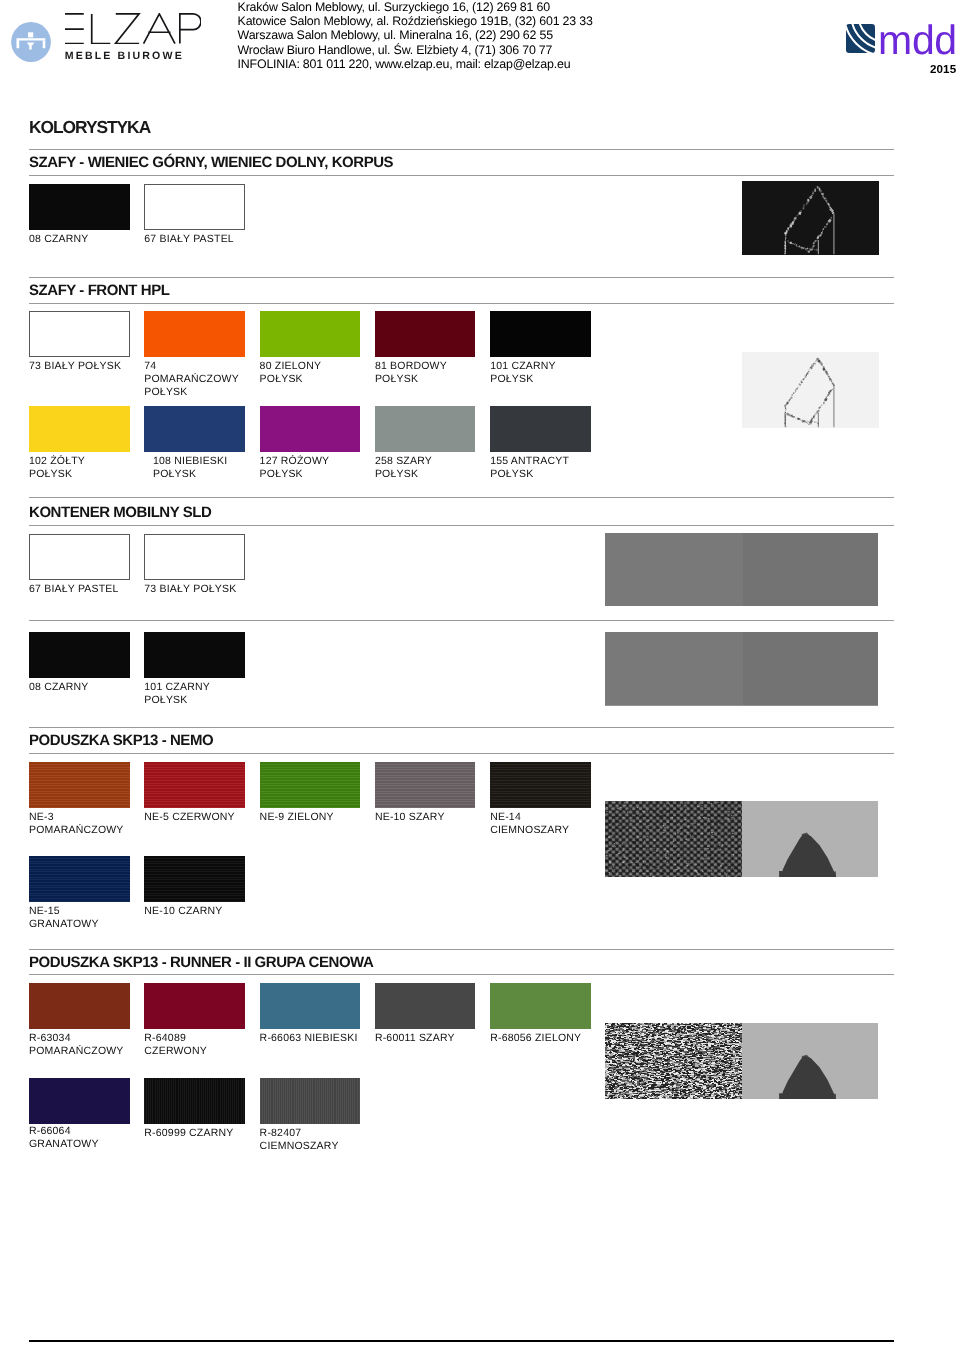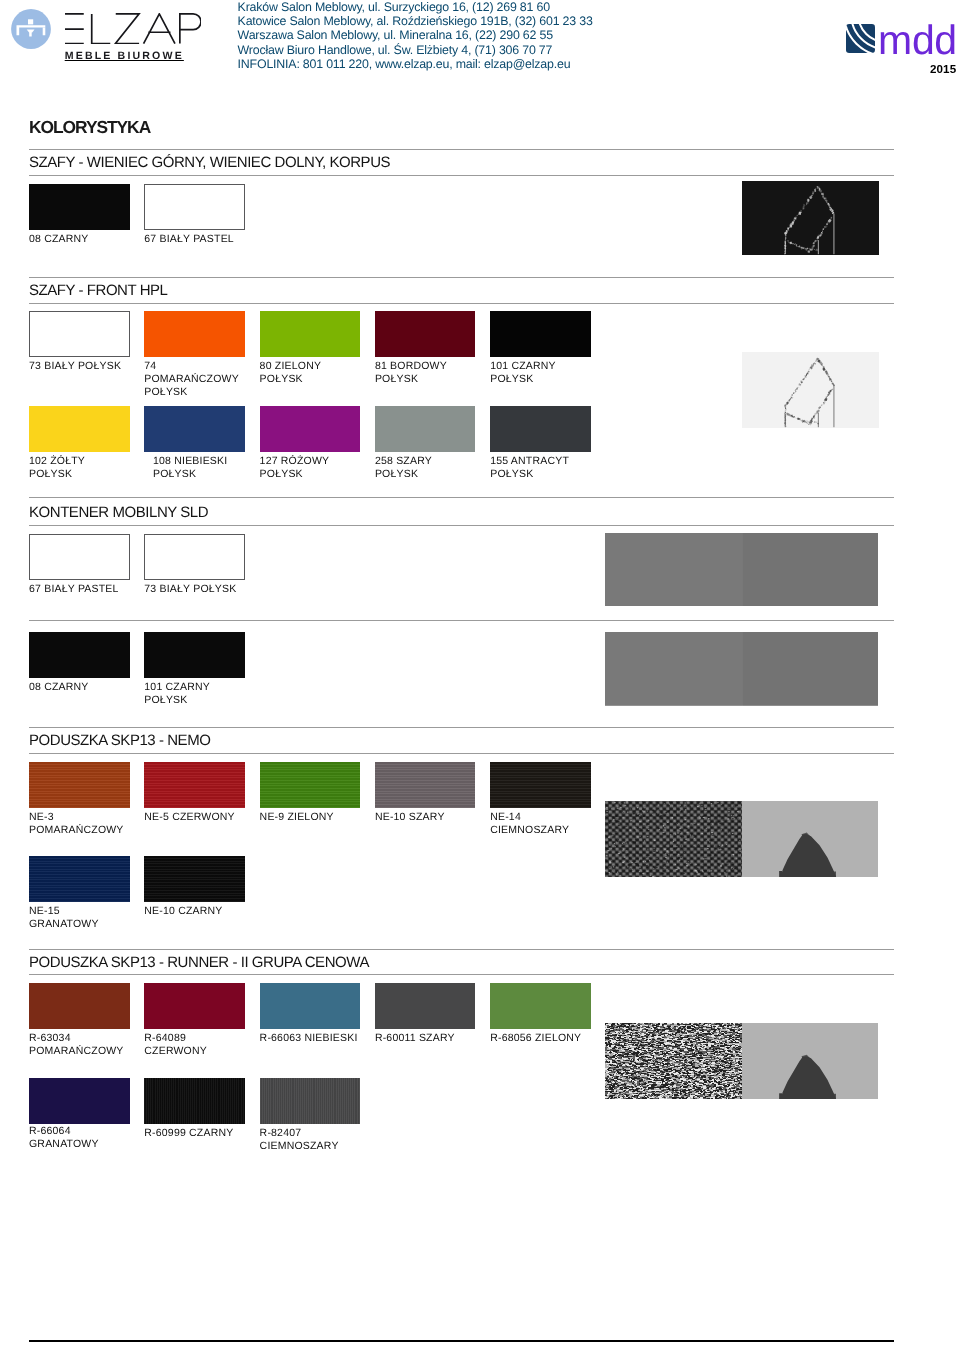--- a/index.html
+++ b/index.html
@@ -4,48 +4,48 @@
 <title>SPECYFIKACJA TECHNICZNA - KOLORYSTYKA</title>
 <style>
   html,body{margin:0;padding:0;background:#ffffff;}
   body{width:960px;height:1347px;overflow:hidden;
        font-family:"Liberation Sans",sans-serif;color:#000;
        -webkit-font-smoothing:antialiased;text-rendering:geometricPrecision;}
   .page{position:relative;width:960px;height:1347px;background:#fff;}
 
   
   .hdr{position:absolute;left:0;top:0;width:960px;height:84px;}
-  .logo{position:absolute;left:11px;top:8.5px;display:flex;align-items:flex-start;text-decoration:underline;}
+  .logo{position:absolute;left:11px;top:8.5px;display:flex;align-items:flex-end;}
   .logo-mark{display:block;margin-top:0px;}
   .logo-txt{margin-left:13.7px;margin-top:4.2px;}
   .brand{display:block;}
   .tagline{margin-top:6.8px;margin-left:0px;font-size:10.6px;font-weight:600;
            letter-spacing:2.15px;color:#1a1a1e;line-height:1;}
 
   .contact{position:absolute;left:237.6px;top:-0.1px;}
-  .cline{font-size:12.4px;line-height:14.2px;letter-spacing:-0.2px;color:#0c4a6e;white-space:nowrap;}
+  .cline{font-size:12.4px;line-height:14.2px;letter-spacing:-0.2px;color:#000000;white-space:nowrap;}
 
   .mdd{position:absolute;left:846px;top:23.5px;width:114px;height:56px;}
   .mdd-mark{position:absolute;left:0;top:0;}
   .mdd-word{position:absolute;left:32.1px;top:-4.9px;font-size:41px;line-height:42px;
             font-weight:400;color:#6d28d9;letter-spacing:-0.35px;}
   .mdd-year{position:absolute;left:84px;top:39px;font-size:11.6px;font-weight:bold;color:#000;letter-spacing:0.1px;}
 
   
   .title{position:absolute;left:29px;top:87.4px;font-size:19.8px;font-weight:bold;
          letter-spacing:-0.35px;color:#191919;}
   .subtitle{position:absolute;left:29px;top:117.2px;font-size:17.4px;font-weight:bold;
             letter-spacing:-1.05px;color:#191919;}
 
   
   .rule{position:absolute;left:29px;width:865px;height:1px;background:#9b9b9b;}
   .footer-rule{top:1340px;height:1.6px;background:#000;}
 
   
-  .shead{position:absolute;left:29px;font-size:15px;font-weight:normal;
+  .shead{position:absolute;left:29px;font-size:15px;font-weight:bold;
          letter-spacing:-0.45px;color:#141414;}
 
   
   .sw{position:absolute;width:100.6px;height:46.4px;}
   .sw-b{border:1px solid #58585a;width:98.6px;height:44.4px;}
   .swl{position:absolute;width:101.2px;font-size:10.5px;line-height:13.2px;
        letter-spacing:0.2px;color:#111;}
 
   
   .photo{position:absolute;overflow:hidden;}

